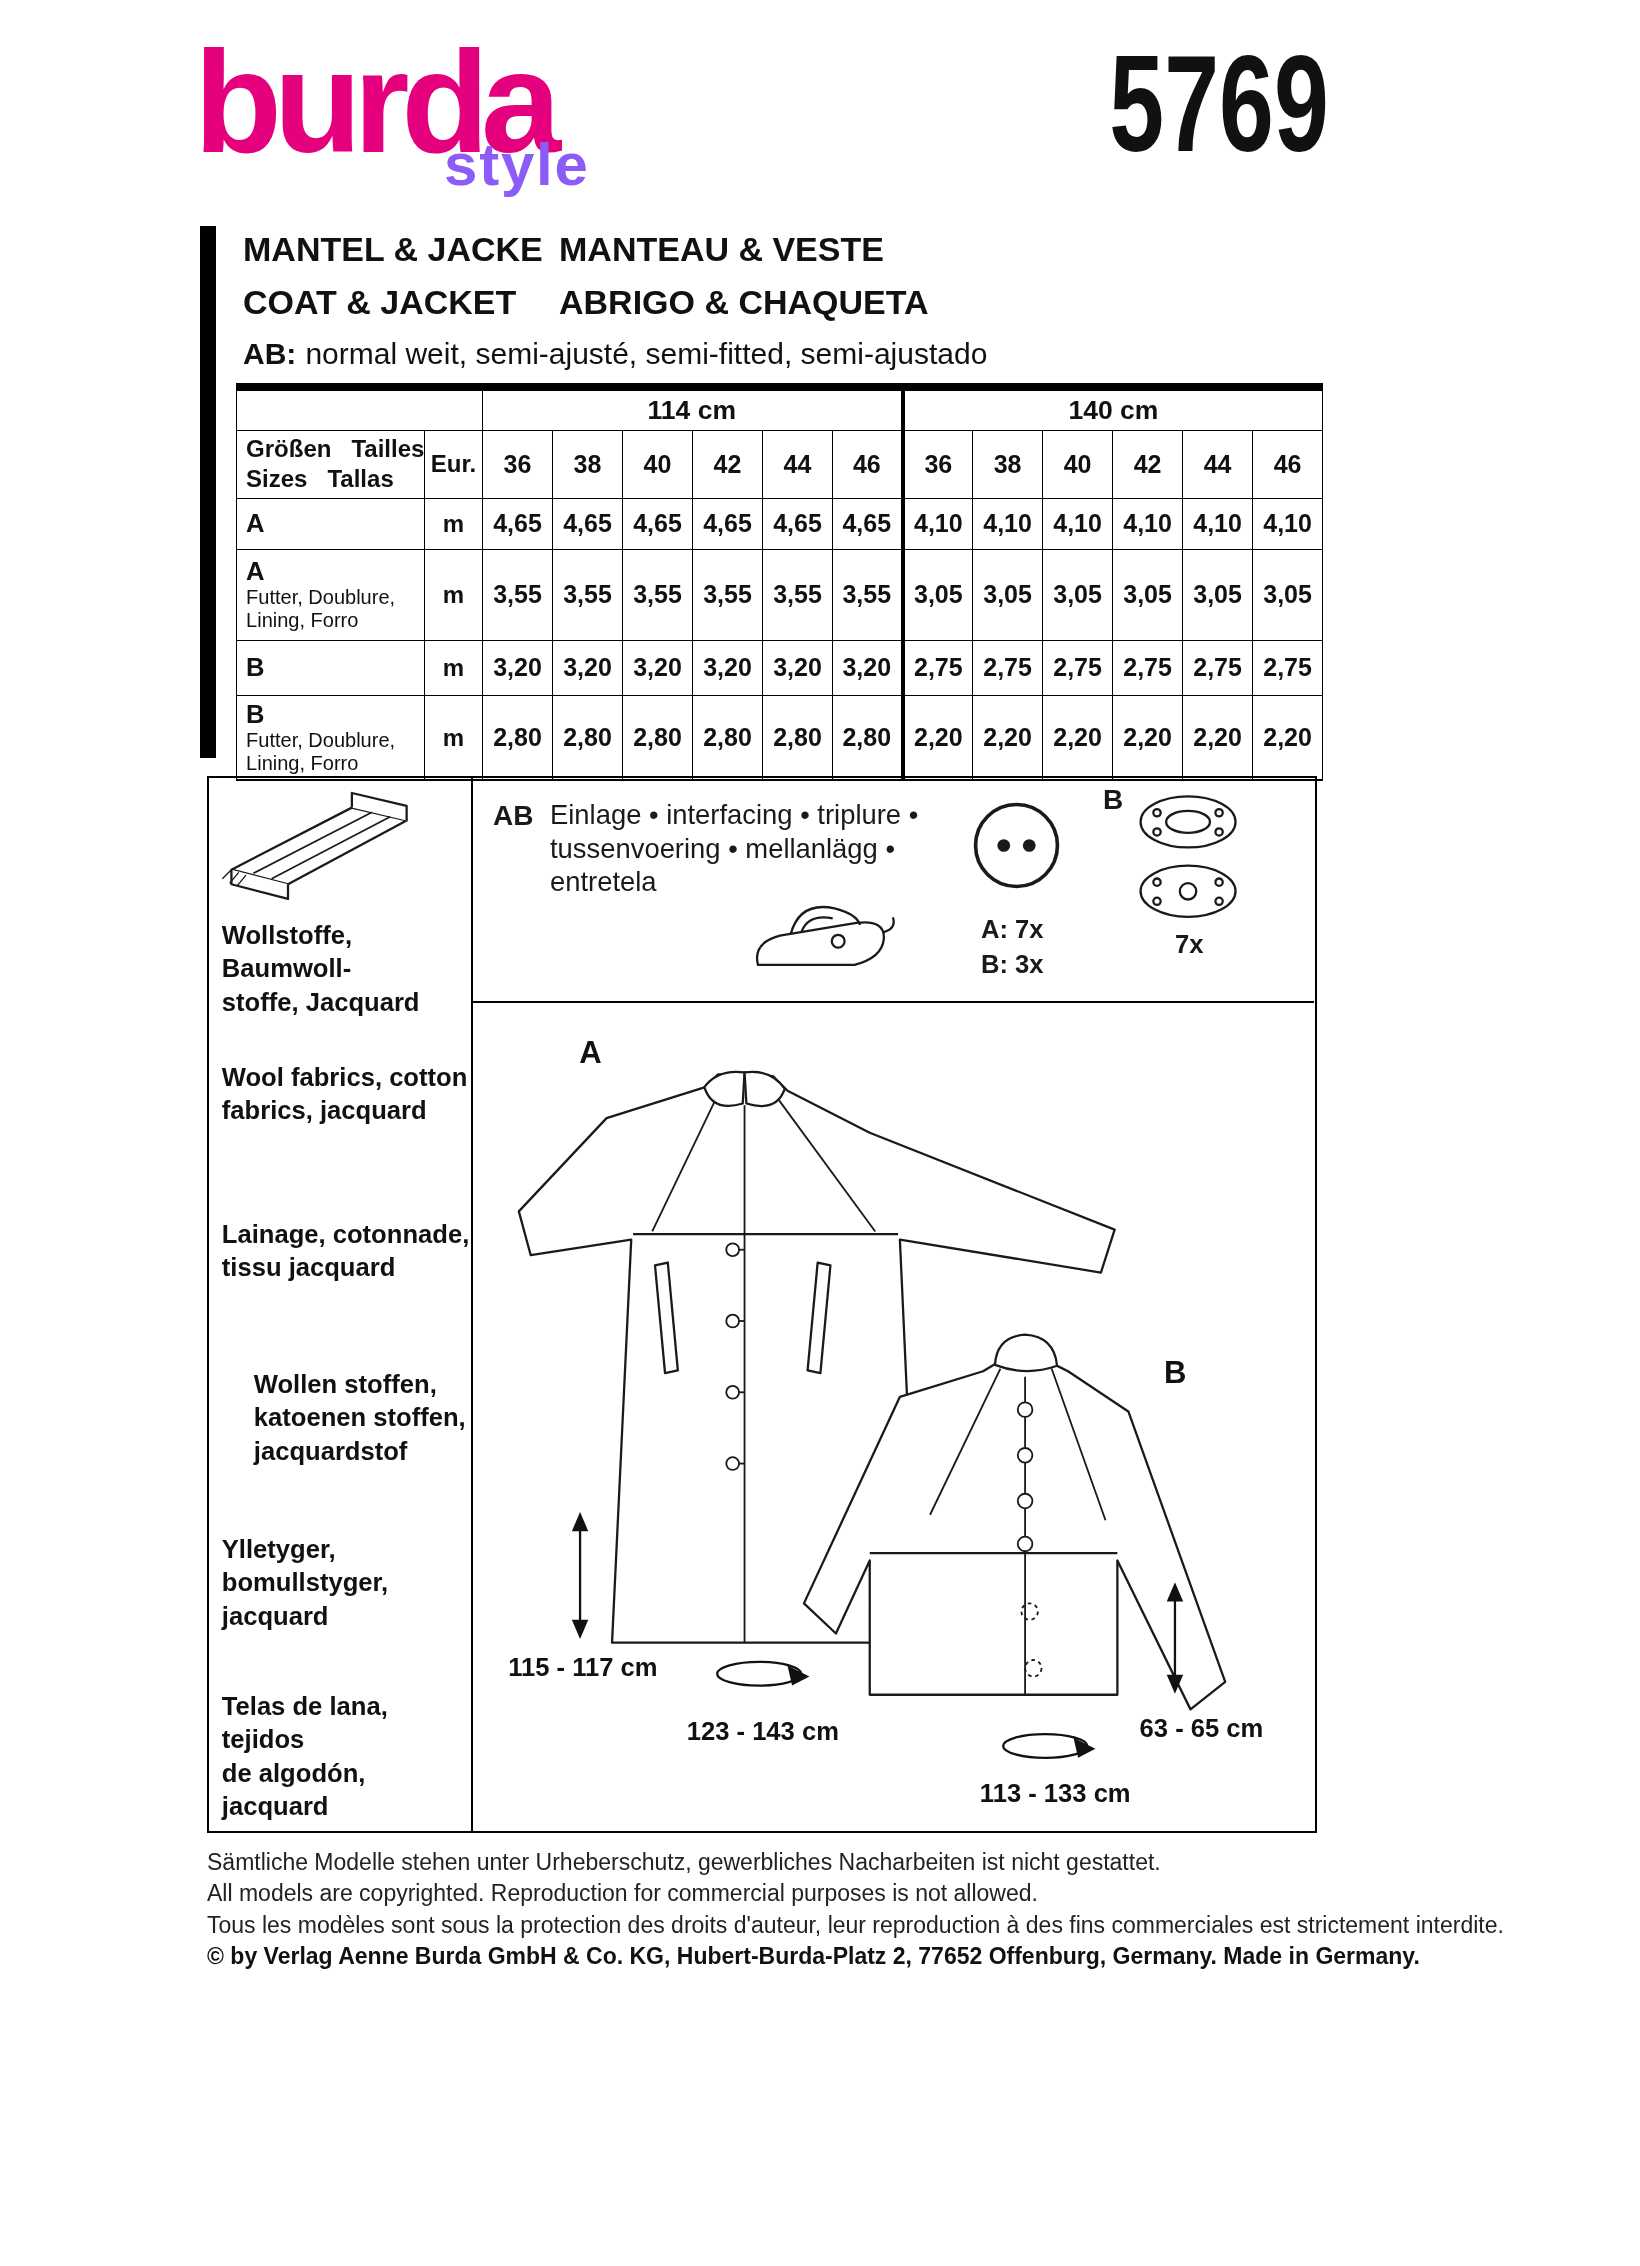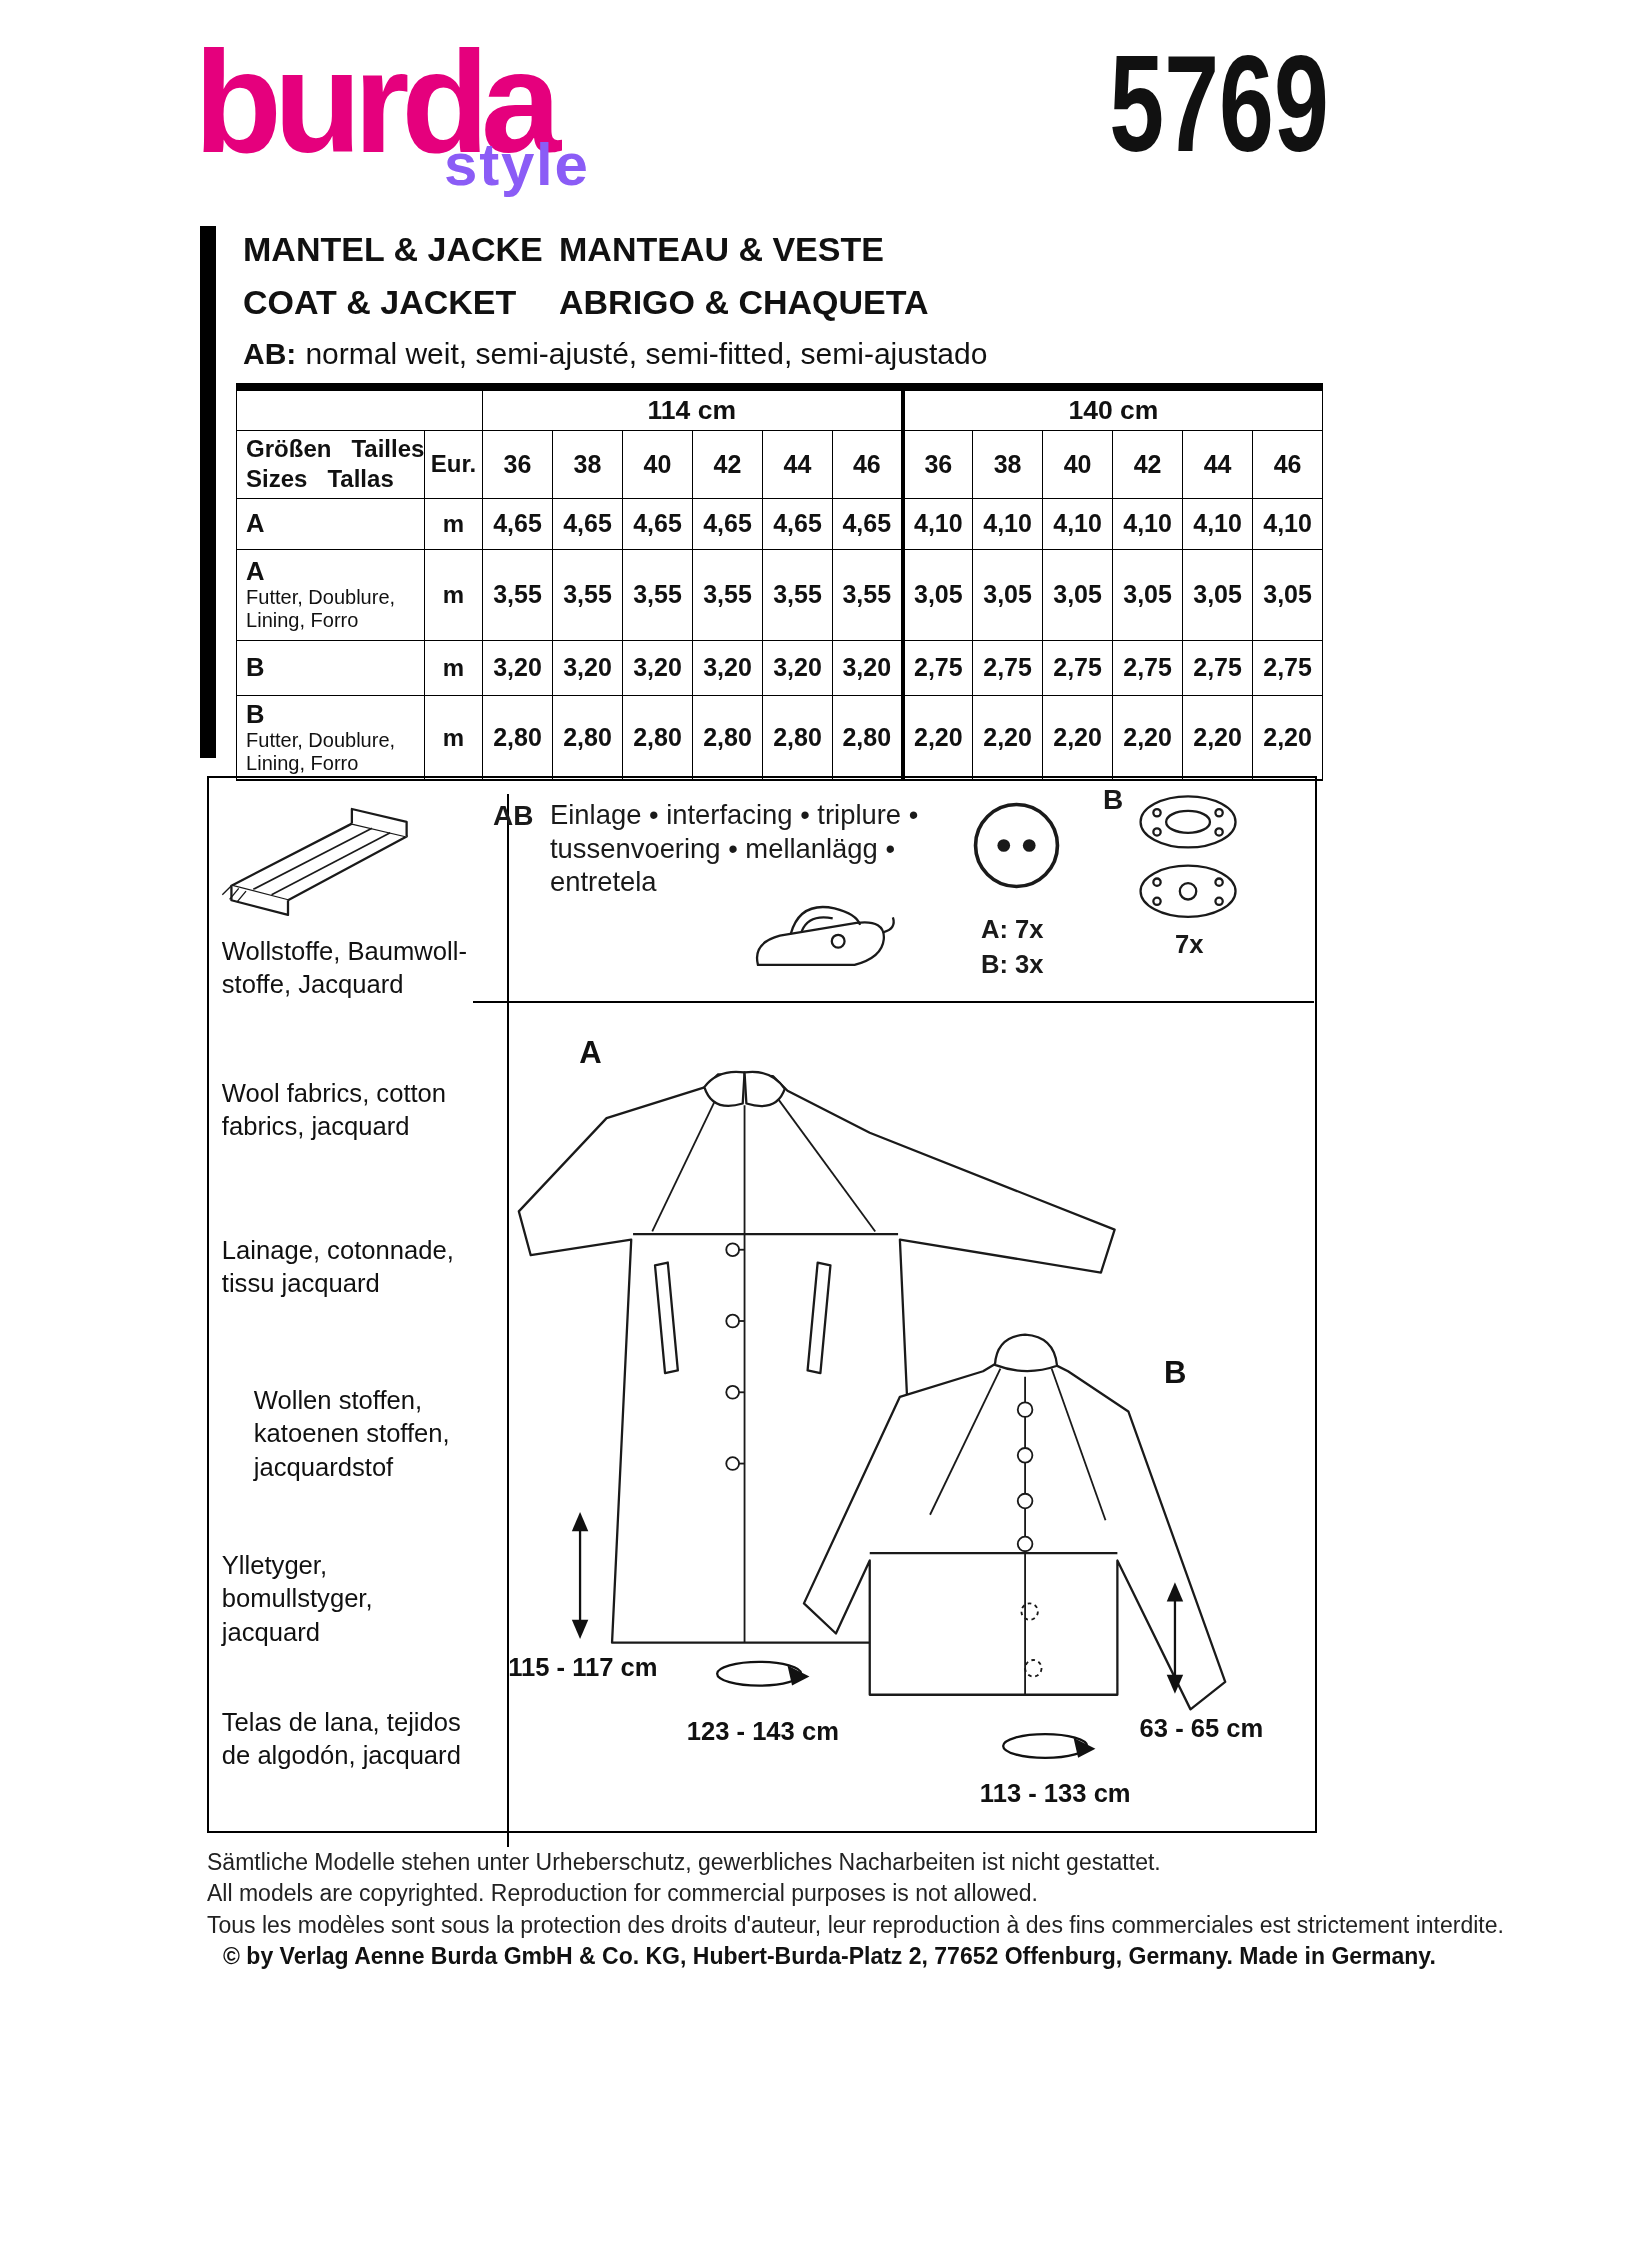--- a/index.html
+++ b/index.html
@@ -34,22 +34,22 @@
   .size-table td.lab{text-align:left;padding:3.7px 5.5px 3.7px 9.1px;font-size:24px;}
   .size-table td.pre{white-space:pre;line-height:1.25;}
   .size-table td.eur{font-size:24px;}
   .size-table td.b140{border-left:4.6px solid #000;}
   .size-table .rl{font-size:25.6px;}
   .size-table .sub{display:block;font-weight:normal;font-size:20px;line-height:1.18;white-space:pre-line;}
 
   
   .main-box{position:absolute;left:207px;top:776px;width:1110px;height:1057px;
             border:2.7px solid #000;box-sizing:border-box;}
-  .left-col{position:absolute;left:0;top:16px;width:300px;height:100%;
-            border-right:2.7px solid #000;box-sizing:border-box;}
+  .left-col{position:absolute;left:0;top:0;width:264px;height:100%;
+            border-right:2.7px solid #000;box-sizing:border-box;font-weight:bold;}
   .fabric-icon{position:absolute;left:5.5px;top:3.7px;}
   .fabric-text{position:absolute;left:12.8px;font-size:25.6px;line-height:1.3;white-space:pre-line;color:#111;}
   .f0{top:141px;} .f1{top:283px;} .f2{top:440px;} .f3{top:590px;margin-left:32px;} .f4{top:755px;} .f5{top:912px;}
 
   .right-col{position:absolute;left:264px;top:0;width:841px;height:100%;}
   .notions-row{position:absolute;left:0;top:0;width:100%;height:225px;
                border-bottom:2.7px solid #000;box-sizing:border-box;}
   .ab-label{position:absolute;left:20px;top:22px;font-size:28px;font-weight:bold;}
   .interfacing{position:absolute;left:77px;top:20px;font-size:27.4px;line-height:1.23;white-space:pre-line;}
   .iron-icon{position:absolute;left:274px;top:99px;}
@@ -62,21 +62,21 @@
 
   .drawings{position:absolute;left:0;top:225px;width:841px;height:827px;}
   .drawings-svg{width:100%;height:100%;display:block;}
   .drawings-svg text{font-family:"Liberation Sans",sans-serif;font-weight:bold;fill:#111;}
   .measure{font-size:28px;}
   .view-label{font-size:34px;}
 
   
   .footer-line{position:absolute;left:207px;font-size:23px;color:#222;}
   .fl1{top:1849px;} .fl2{top:1880px;} .fl3{top:1912px;}
-  .footer-copy{position:absolute;left:207px;top:1943px;font-size:23px;font-weight:bold;color:#111;margin-left:16px;}
+  .footer-copy{position:absolute;left:207px;top:1943px;font-size:23px;font-weight:bold;color:#111;}
 </style>
 </head>
 <body>
 
 <div class="page">
 
   <div class="logo-burda">burda</div>
   <div class="logo-style">style</div>
   <div class="pattern-number">5769</div>
 

